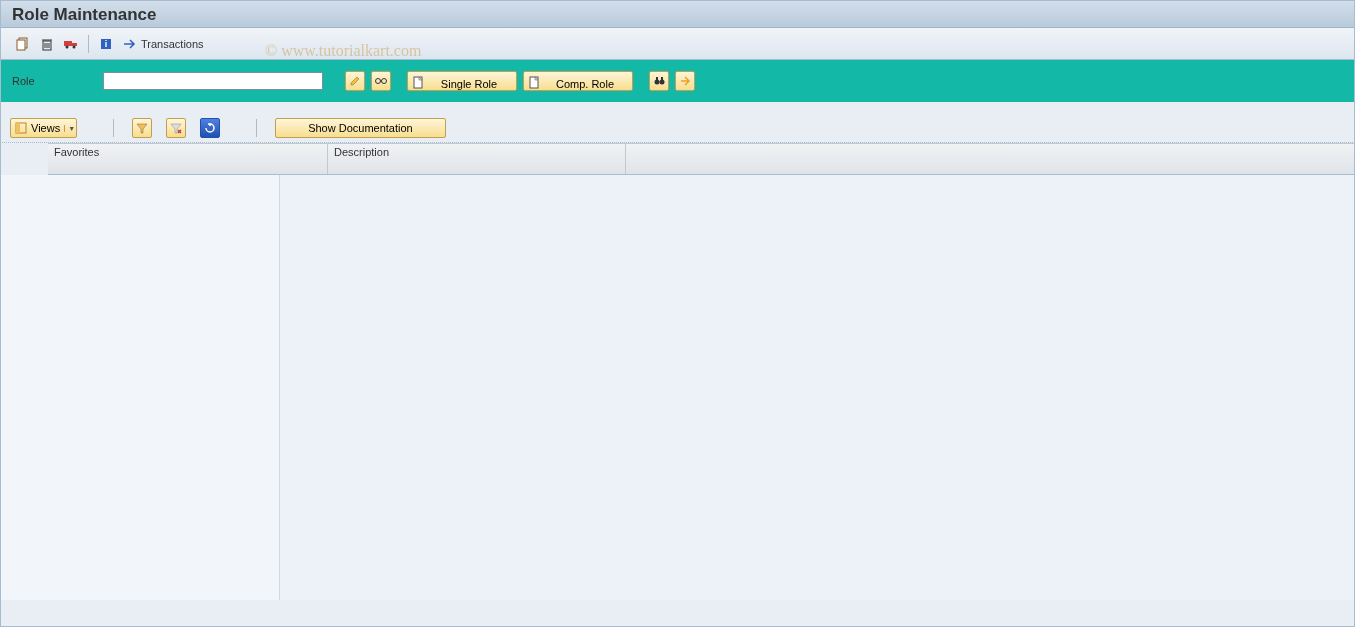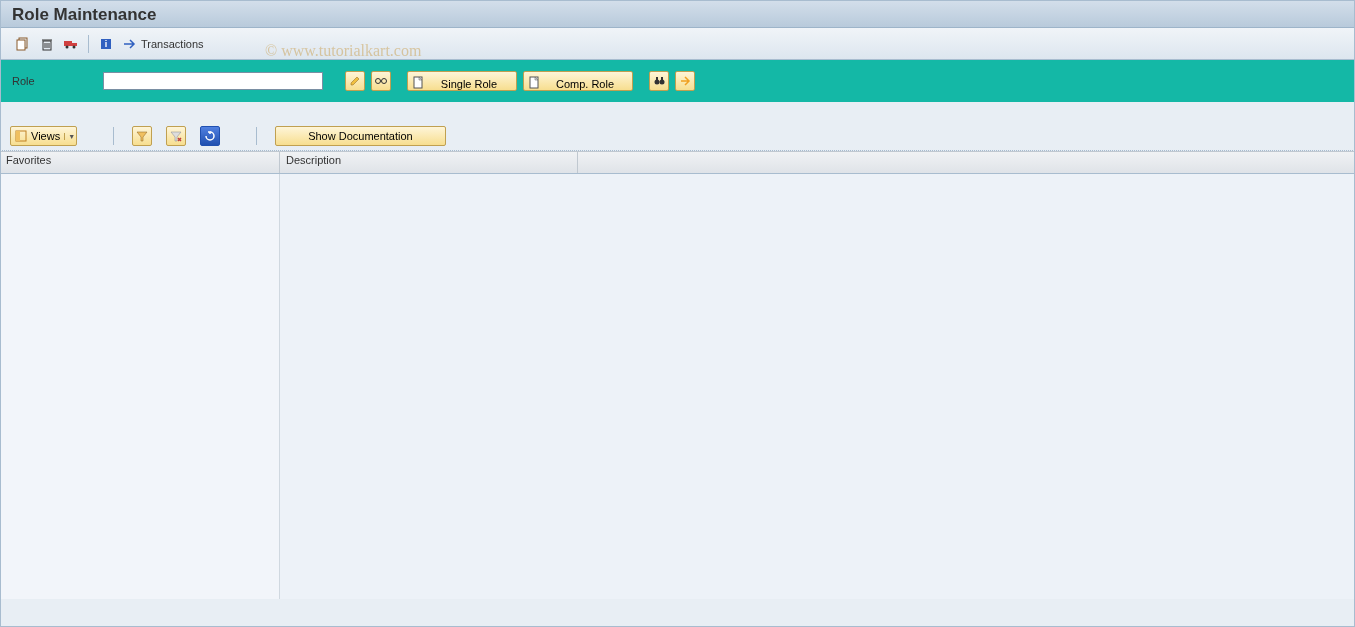--- a/index.html
+++ b/index.html
@@ -138,21 +138,21 @@
     }
     
     
     .lower-toolbar {
       background: #e8eef4;
       padding: 4px 10px;
       display: flex;
       align-items: center;
       gap: 14px;
       border-bottom: 1px dotted #a8bccf;
-      margin-top: 20px;
+      margin-top: 12px;
     }
     .views-btn {
       height: 20px;
       background: linear-gradient(to bottom, #fef5d8 0%, #f7de8f 100%);
       border: 1px solid #c0a050;
       border-radius: 2px;
       display: inline-flex;
       align-items: center;
       gap: 4px;
       padding: 0 4px;
@@ -168,21 +168,22 @@
     .toolbar-gap {
       width: 4px;
     }
     
     
     .grid-header {
       display: flex;
       background: linear-gradient(to bottom, #f0f2f4 0%, #dfe3e8 100%);
       border-top: 1px solid #c0c8d0;
       border-bottom: 1px solid #a8bccf;
-      height: 23px;
+      height: 32px;
+      margin-left: 48px;
     }
     .grid-col {
       padding: 2px 6px;
       border-right: 1px solid #c0c8d0;
       color: #333;
     }
     .col-fav { width: 280px; }
     .col-desc { width: 298px; }
     .col-target { width: 403px; }
     .col-last { flex: 1; border-right: none; }

